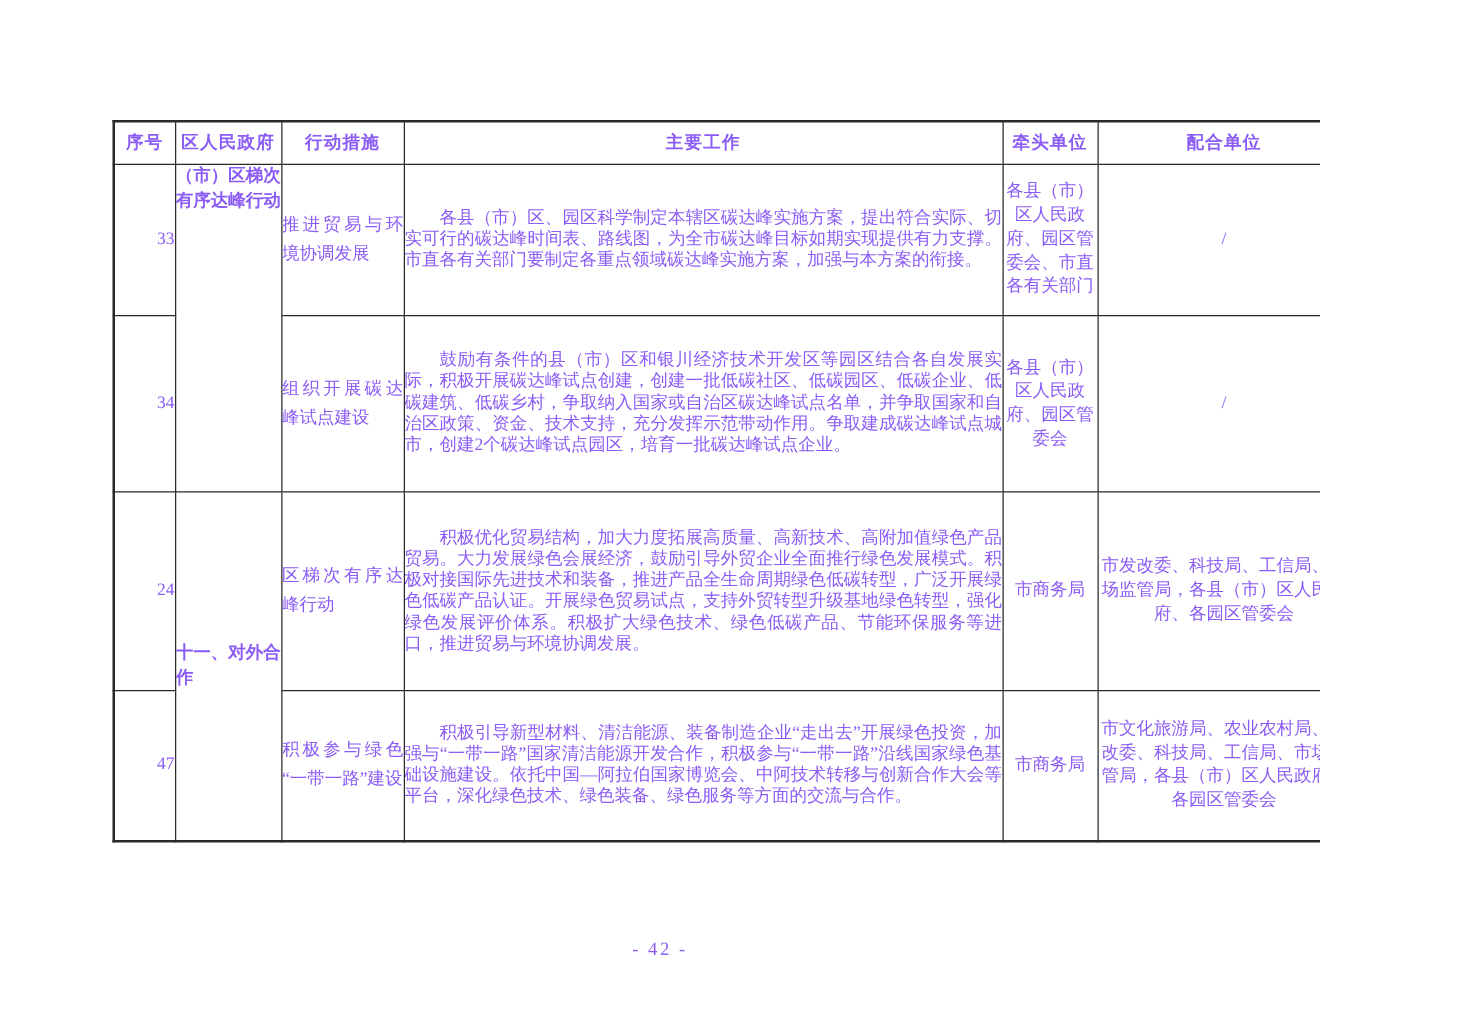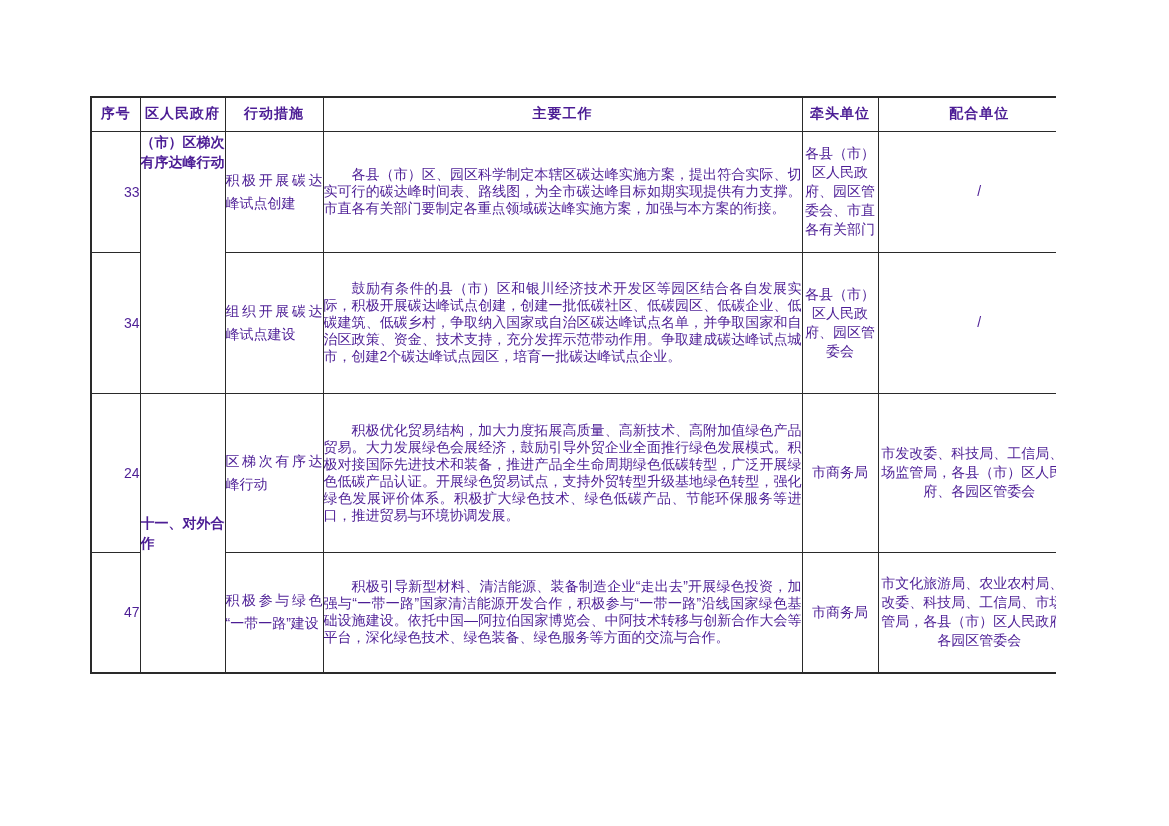--- a/index.html
+++ b/index.html
@@ -1,21 +1,21 @@
 <!DOCTYPE html>
 <html lang="zh"><head>
 <meta charset="utf-8">
 <style>
   html,body{margin:0;padding:0;background:#ffffff;}
   .sheet{
     position:relative;
     width:1056px;height:826px;
     background:#ffffff;
-    font-family:Liberation Sans, sans-serif;
-    color:#4c1d95;
+    font-family:Liberation Serif, serif;
+    color:#8b5cf6;
     overflow:hidden;
   }
   table.plan{
     position:absolute;left:90px;top:96px;
     width:990px;
     border-collapse:collapse;
     table-layout:fixed;
   }
   table.plan th,table.plan td{
     border:1px solid #2a2a2a;
@@ -103,21 +103,21 @@
         <th class="hdr">行动措施</th>
         <th class="hdr">主要工作</th>
         <th class="hdr">牵头单位</th>
         <th class="hdr">配合单位</th>
       </tr>
     </thead>
     <tbody>
       <tr style="height:121px">
         <td class="seq">33</td>
         <td class="area area-top" rowspan="2">（市）区梯次有序达峰行动</td>
-        <td class="measure">积极开展碳达峰试点创建</td>
+        <td class="measure">推进贸易与环境协调发展</td>
         <td class="work">各县（市）区、园区科学制定本辖区碳达峰实施方案，提出符合实际、切实可行的碳达峰时间表、路线图，为全市碳达峰目标如期实现提供有力支撑。市直各有关部门要制定各重点领域碳达峰实施方案，加强与本方案的衔接。</td>
         <td class="lead">各县（市）区人民政府、园区管委会、市直各有关部门</td>
         <td class="support">/</td>
       </tr>
       <tr style="height:141px">
         <td class="seq">34</td>
         <td class="measure">组织开展碳达峰试点建设</td>
         <td class="work">鼓励有条件的县（市）区和银川经济技术开发区等园区结合各自发展实际，积极开展碳达峰试点创建，创建一批低碳社区、低碳园区、低碳企业、低碳建筑、低碳乡村，争取纳入国家或自治区碳达峰试点名单，并争取国家和自治区政策、资金、技术支持，充分发挥示范带动作用。争取建成碳达峰试点城市，创建2个碳达峰试点园区，培育一批碳达峰试点企业。</td>
         <td class="lead">各县（市）区人民政府、园区管委会</td>
         <td class="support">/</td>
@@ -133,14 +133,15 @@
       <tr style="height:121px">
         <td class="seq">47</td>
         <td class="measure">积极参与绿色“一带一路”建设</td>
         <td class="work">积极引导新型材料、清洁能源、装备制造企业“走出去”开展绿色投资，加强与“一带一路”国家清洁能源开发合作，积极参与“一带一路”沿线国家绿色基础设施建设。依托中国—阿拉伯国家博览会、中阿技术转移与创新合作大会等平台，深化绿色技术、绿色装备、绿色服务等方面的交流与合作。</td>
         <td class="lead">市商务局</td>
         <td class="support">市文化旅游局、农业农村局、发改委、科技局、工信局、市场监管局，各县（市）区人民政府、各园区管委会</td>
       </tr>
     </tbody>
   </table>
 
+  <div class="page-number">- 42 -</div>
 
 </div>
 
 </body></html>

